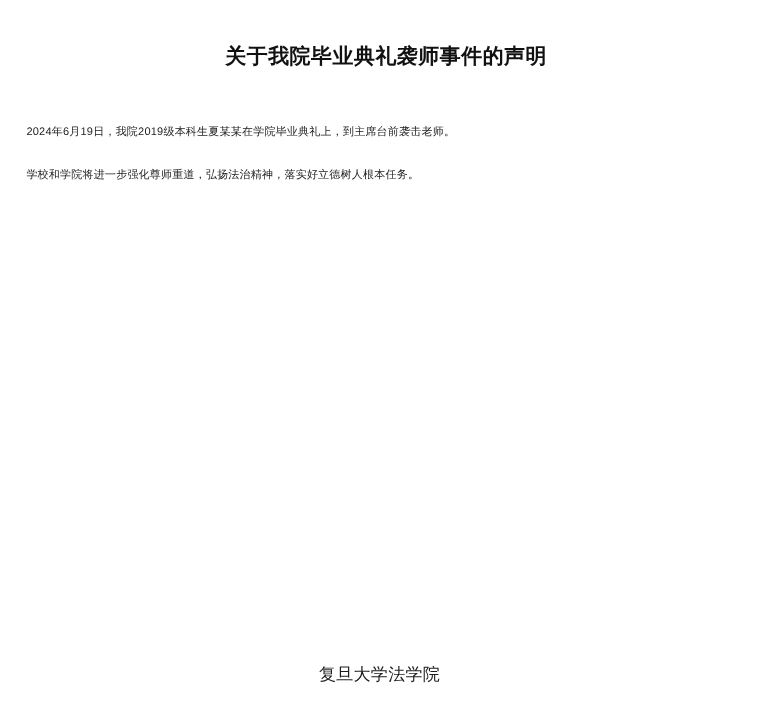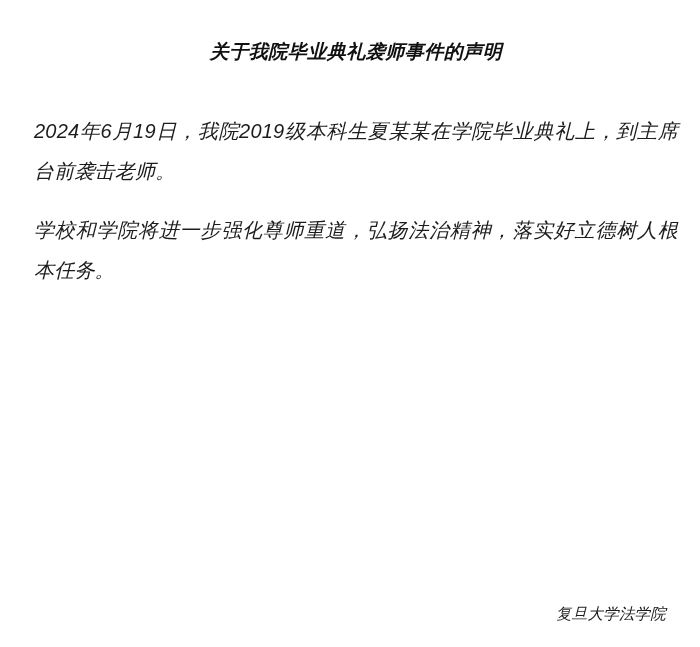--- a/index.html
+++ b/index.html
@@ -11,52 +11,51 @@
     height: 647px;
     background: #ffffff;
     font-family: "Liberation Sans", "DejaVu Sans", sans-serif;
     color: #1a1a1a;
     overflow: hidden;
   }
   .page {
     width: 700px;
     height: 647px;
     box-sizing: border-box;
-    padding: 30px 22px 18px 34px;
+    padding: 30px 22px 18px 24px;
     display: flex;
     flex-direction: column;
     background: #ffffff;
-    font-style: italic;
   }
   .doc-title {
     text-align: center;
     font-size: 19px;
     font-weight: bold;
     letter-spacing: 0.5px;
     color: #111111;
     margin: 8px 0 0 0;
     line-height: 1.5;
   }
   .body-area {
     margin-top: 44px;
     flex: 1 1 auto;
   }
   .para {
-    font-size: 20px;
+    font-size: 10px;
     line-height: 2.0;
     color: #1c1c1c;
     text-align: justify;
     margin: 0 0 19px 0;
     letter-spacing: 0.2px;
   }
   .para:last-child {
     margin-bottom: 0;
   }
   .signature {
-    text-align: right;
+    text-align: center;
     padding-right: 12px;
   }
   .sign-org {
     font-size: 15.5px;
     line-height: 2.0;
     color: #1c1c1c;
     letter-spacing: 0.2px;
   }
   .sign-date {
     font-size: 15.5px;

